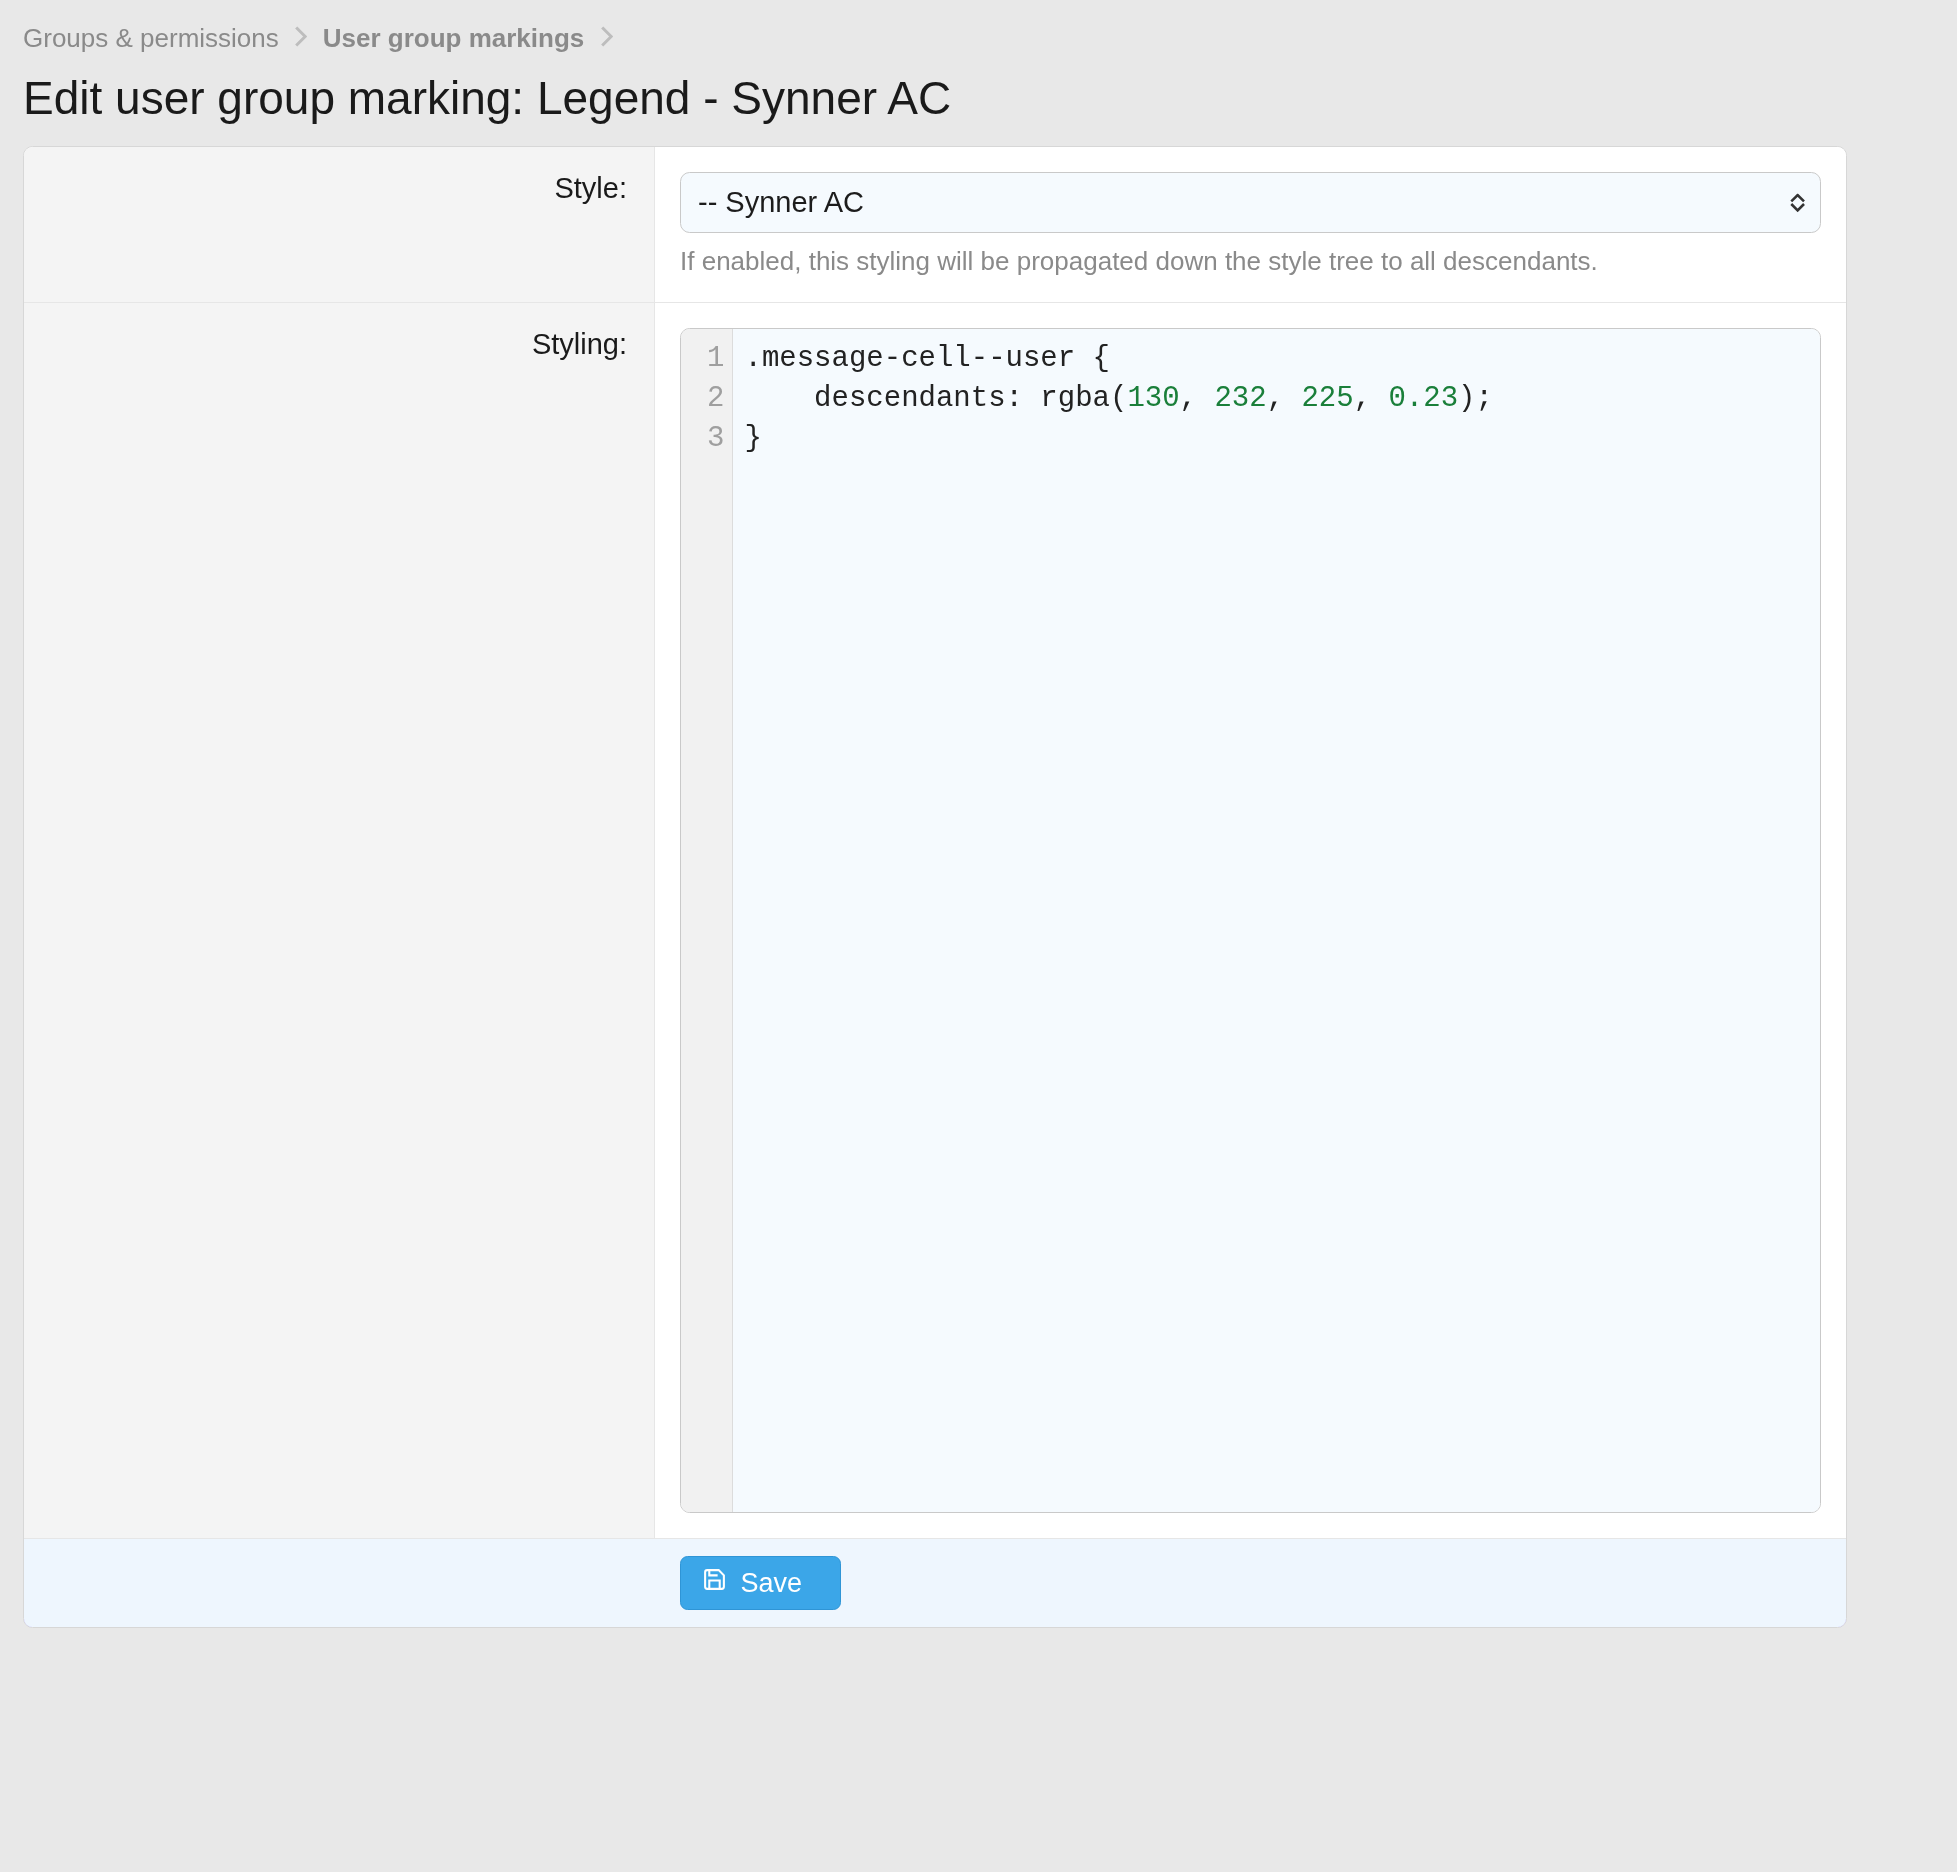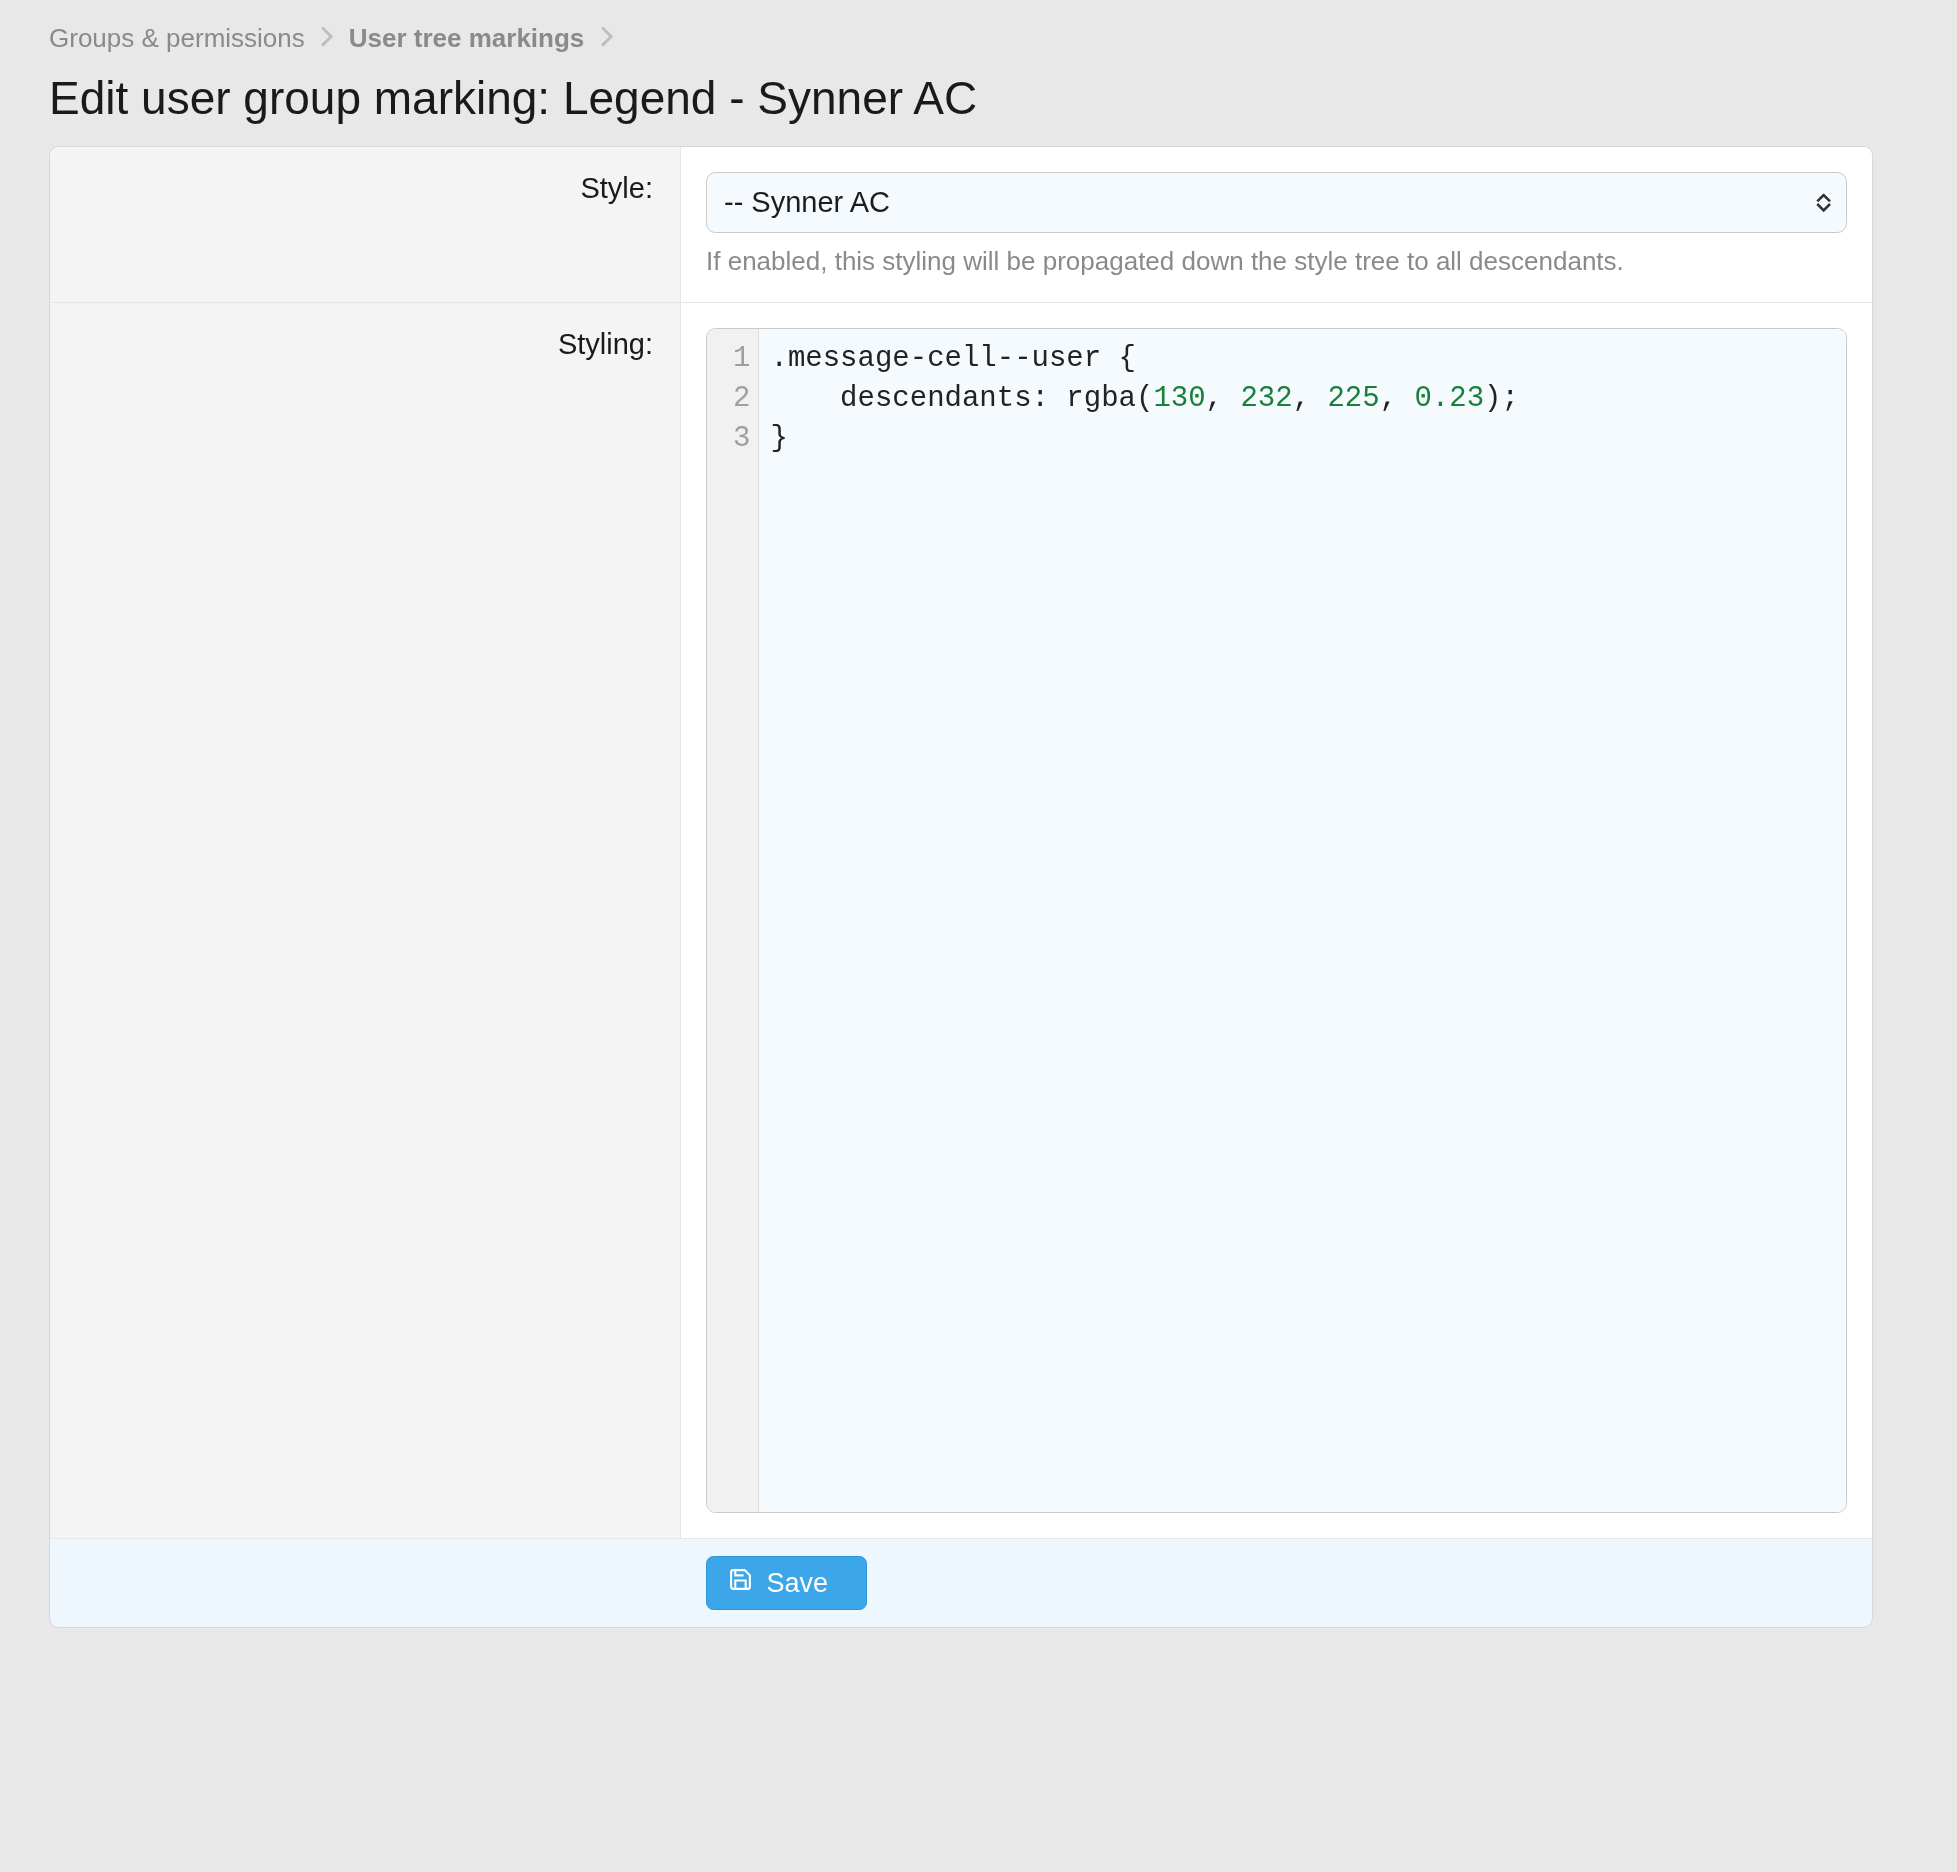--- a/index.html
+++ b/index.html
@@ -8,21 +8,20 @@
     padding: 0;
     font-family: -apple-system, BlinkMacSystemFont, "Segoe UI", Helvetica, Arial, sans-serif;
     background: #e8e8e8;
     color: #1c1c1c;
     font-size: 28px;
   }
   .page {
     padding: 23px;
     width: 1870px;
     height: 1873px;
-    margin-left: 26px;
   }
   .breadcrumb {
     display: flex;
     align-items: center;
     gap: 15.3px;
     color: #8a8a8a;
     font-size: 26px;
     margin-bottom: 17px;
   }
   .breadcrumb .current { font-weight: 600; color: #8a8a8a; }
@@ -163,21 +162,21 @@
 
 <div class="page">
 
   <nav class="breadcrumb">
     <a style="color:#8a8a8a;text-decoration:none;cursor:pointer;">Groups &amp; permissions</a>
     <span class="sep">
       <svg width="13.4" height="21" viewBox="0 0 8 14">
           <path d="M1 1l6 6-6 6" fill="none" stroke="#bdbdbd" stroke-width="2"></path>
         </svg>
     </span>
-    <a class="current" style="text-decoration:none;cursor:pointer;">User tree markings</a>
+    <a class="current" style="text-decoration:none;cursor:pointer;">User group markings</a>
     <span class="sep">
       <svg width="13.4" height="21" viewBox="0 0 8 14">
           <path d="M1 1l6 6-6 6" fill="none" stroke="#bdbdbd" stroke-width="2"></path>
         </svg>
     </span>
   </nav>
 
   <h1 class="page-title">Edit user group marking: Legend - Synner AC</h1>
 
   <div class="panel">

